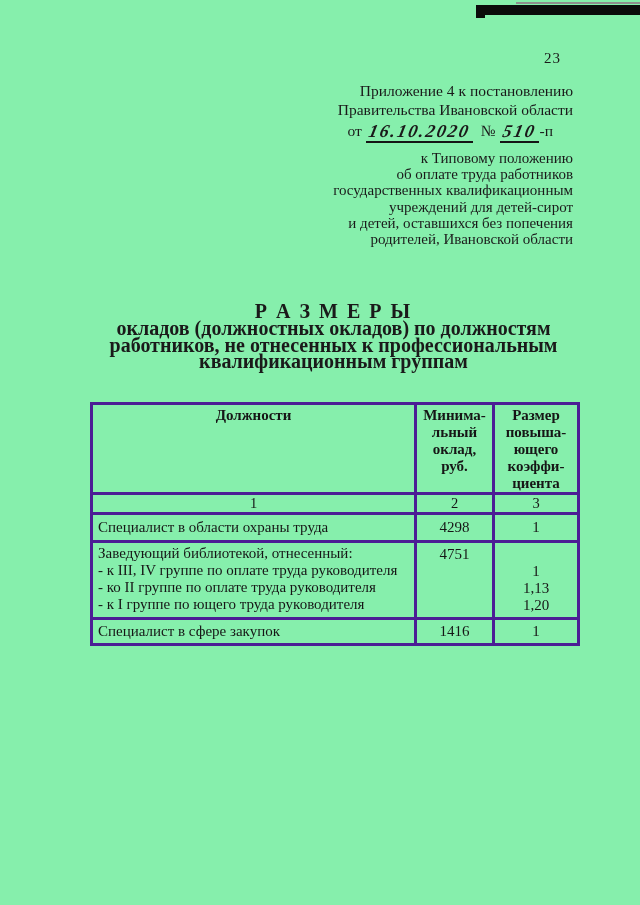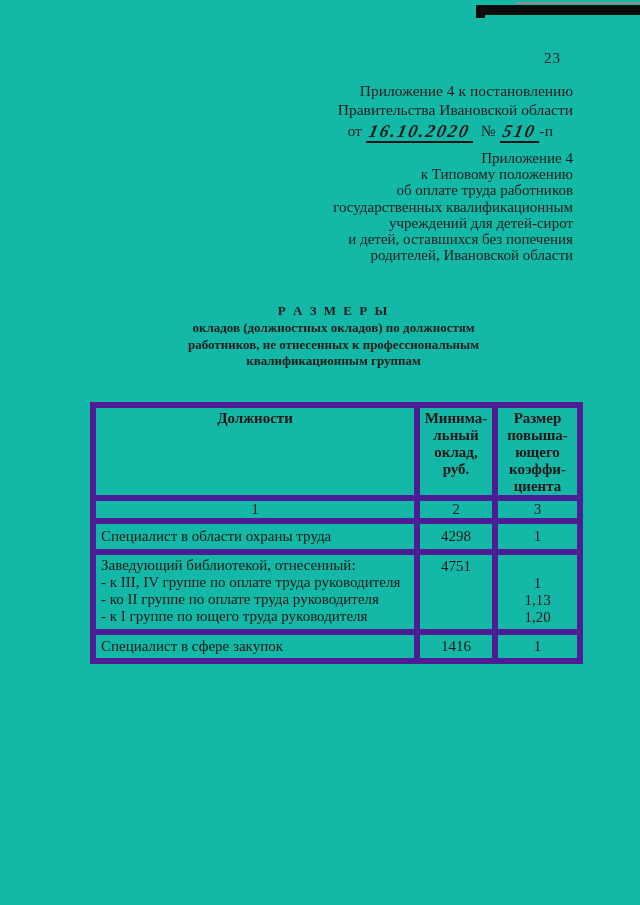--- a/index.html
+++ b/index.html
@@ -5,21 +5,21 @@
   html, body {
     margin: 0;
     padding: 0;
     background: #e8e8e8;
   }
   .page {
     position: relative;
     width: 640px;
     height: 905px;
     margin: 0 auto;
-    background: #14b8a6;
+    background: #86efac;
     overflow: hidden;
     font-family: "Liberation Serif", "DejaVu Serif", serif;
     color: #1a1a1a;
   }
 
   
   .scan-bar {
     position: absolute;
     top: 5px;
     left: 476px;
@@ -101,42 +101,42 @@
     white-space: nowrap;
   }
 
   .doc-title {
     position: absolute;
     top: 303px;
     left: 90px;
     width: 487px;
     text-align: center;
     font-weight: bold;
-    font-size: 13px;
+    font-size: 20px;
     line-height: 16.8px;
   }
   .doc-title .spaced {
     letter-spacing: 2px;
   }
 
   table.doc-table {
     position: absolute;
     top: 402px;
     left: 90px;
     width: 487px;
     table-layout: fixed;
     border-collapse: collapse;
     font-size: 15px;
     color: #161616;
   }
   .doc-table col.c1 { width: 324px; }
   .doc-table col.c2 { width: 78px;  }
   .doc-table col.c3 { width: 85px;  }
   .doc-table th, .doc-table td {
-    border: 6px solid #4c1d95;
+    border: 3px solid #4c1d95;
     padding: 0;
     overflow: hidden;
   }
   .doc-table th {
     font-weight: bold;
     vertical-align: top;
     text-align: center;
     padding-top: 2px;
     line-height: 17px;
     white-space: pre-line;
@@ -186,21 +186,20 @@
 
   <div class="appendix-1">
     <div>Приложение 4 к постановлению</div>
     <div>Правительства Ивановской области</div>
     <div class="decree-line">
       <span class="decree-prefix">от</span><span class="hw-line date"><span class="handwriting">16.10.2020</span></span><span class="decree-numsign">№</span><span class="hw-line num"><span class="handwriting">510</span></span><span class="decree-suffix">-п</span>
     </div>
   </div>
 
   <div class="appendix-2">
-    <div>Приложение 4</div>
     <div>к Типовому положению</div>
     <div>об оплате труда работников</div>
     <div>государственных квалификационным</div>
     <div>учреждений для детей-сирот</div>
     <div>и детей, оставшихся без попечения</div>
     <div>родителей, Ивановской области</div>
   </div>
 
   <div class="doc-title">
     <div class="spaced">Р А З М Е Р Ы</div>

